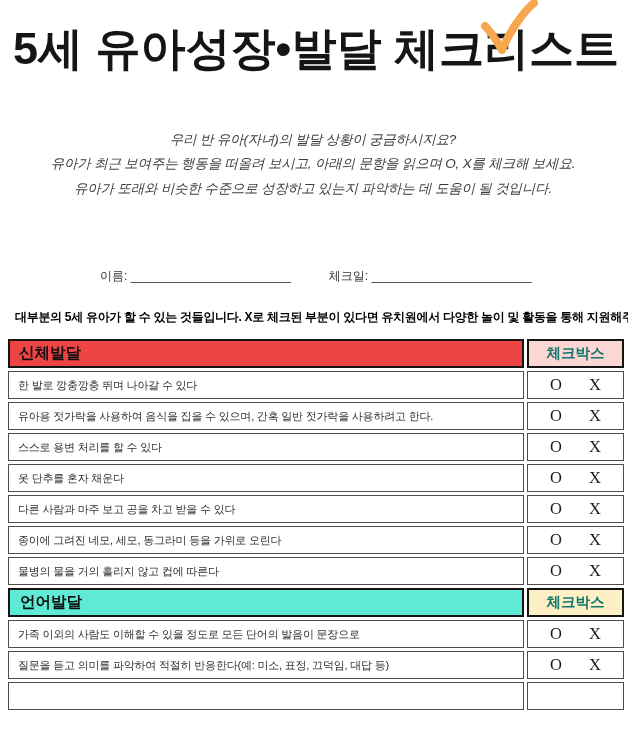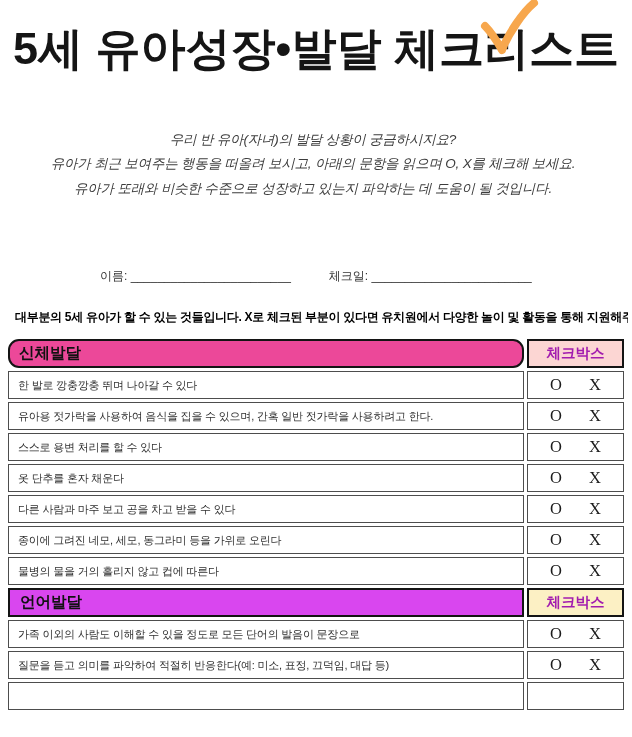--- a/index.html
+++ b/index.html
@@ -54,21 +54,21 @@
   table.checklist col.c-text  { width: 516px; }
   table.checklist col.c-check { width: 97px; }
 
   td.head-cell {
     height: 25px; border: 2px solid #141414;
     font-size: 15.5px; font-weight: bold; color: #111;
     padding: 0 0 0 9px; vertical-align: middle;
   }
   td.head-check {
     height: 25px; border: 2px solid #141414;
-    font-size: 14.5px; font-weight: bold; color: #a21caf;
+    font-size: 14.5px; font-weight: bold; color: #0f766e;
     text-align: center; vertical-align: middle; padding: 0;
   }
   td.item-cell {
     height: 26px; border: 1.5px solid #4d4d4d; background: #fff;
     font-size: 11px; color: #2f2f2f; letter-spacing: -0.2px;
     padding: 0 4px 0 9px; vertical-align: middle;
     white-space: nowrap; overflow: hidden;
   }
   td.ox-cell {
     height: 26px; border: 1.5px solid #4d4d4d; background: #fff;
@@ -111,21 +111,21 @@
 
   <div class="note">대부분의 5세 유아가 할 수 있는 것들입니다. X로 체크된 부분이 있다면 유치원에서 다양한 놀이 및 활동을 통해 지원해주세요</div>
 
   <table class="checklist">
     <colgroup>
         <col class="c-text">
         <col class="c-check">
       </colgroup>
     <tbody id="table-body">
         <tr>
-          <td class="head-cell" style="background: #ec4899; border-radius: 11px;">신체발달</td>
+          <td class="head-cell" style="background: #ef4444;">신체발달</td>
           <td class="head-check" style="background: rgb(252, 214, 211);">체크박스</td>
         </tr>
         <tr>
           <td class="item-cell">한 발로 깡충깡충 뛰며 나아갈 수 있다</td>
           <td class="ox-cell">
             <div class="ox-wrap">
               <span>O</span>
               <span>X</span>
             </div>
           </td>
@@ -178,21 +178,21 @@
         <tr>
           <td class="item-cell">물병의 물을 거의 흘리지 않고 컵에 따른다</td>
           <td class="ox-cell">
             <div class="ox-wrap">
               <span>O</span>
               <span>X</span>
             </div>
           </td>
         </tr>
         <tr>
-          <td class="head-cell" style="background: #d946ef; padding-left: 10px;">언어발달</td>
+          <td class="head-cell" style="background: #5eead4; padding-left: 10px;">언어발달</td>
           <td class="head-check" style="background: rgb(252, 240, 196);">체크박스</td>
         </tr>
         <tr>
           <td class="item-cell">가족 이외의 사람도 이해할 수 있을 정도로 모든 단어의 발음이 문장으로</td>
           <td class="ox-cell">
             <div class="ox-wrap">
               <span>O</span>
               <span>X</span>
             </div>
           </td>

